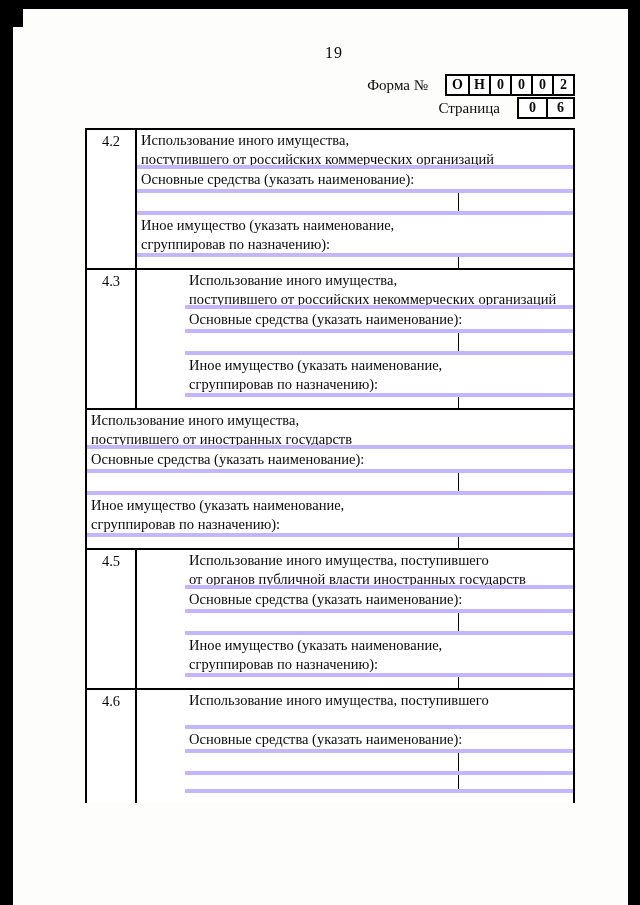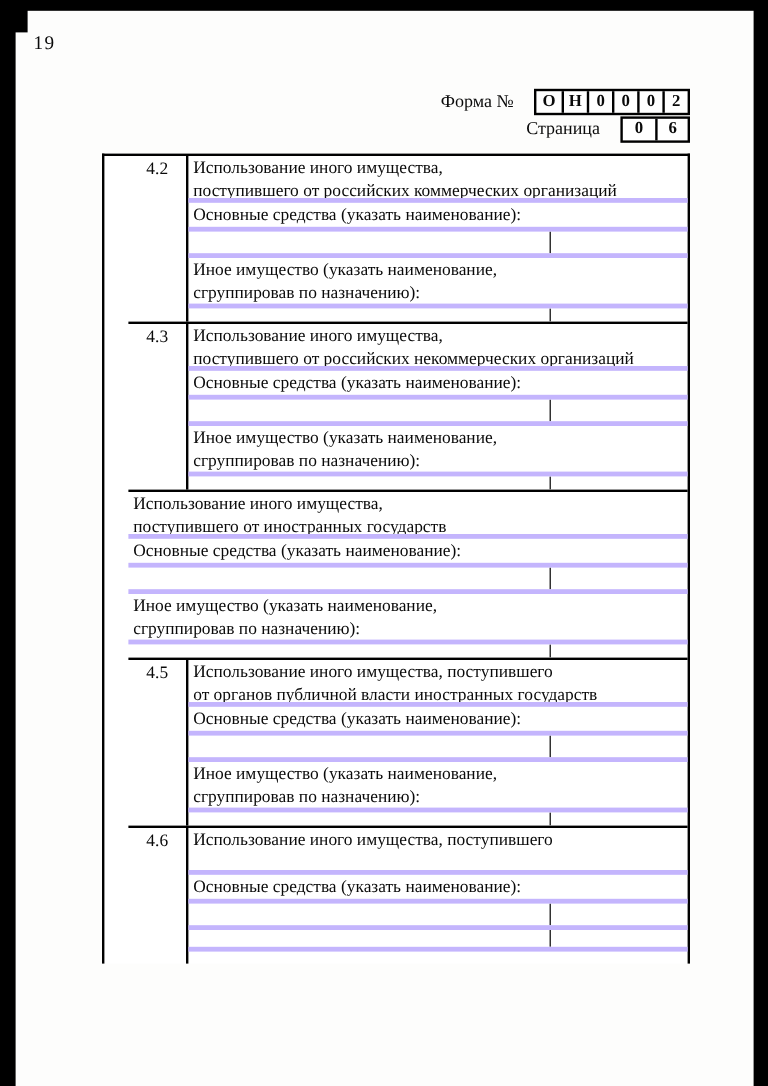--- a/index.html
+++ b/index.html
@@ -17,22 +17,22 @@
     overflow: hidden;
   }
   
   .edge-top    { position: absolute; top: 0; left: 0; width: 100%; height: 9px;  background: #000; }
   .edge-left   { position: absolute; top: 0; left: 0; width: 13px; height: 100%; background: #000; }
   .edge-right  { position: absolute; top: 0; right: 0; width: 12px; height: 100%; background: #000; }
   .corner-blob { position: absolute; top: 0; left: 0; width: 23px; height: 27px; background: #000; }
 
   .page-number {
     position: absolute;
-    top: 28px; left: 0; width: 100%;
-    text-align: left;
+    top: 44px; left: 0; width: 100%;
+    text-align: center;
     font-size: 16px;
     letter-spacing: 1px;
     padding-left: 28px;
   }
 
   
   .form-area {
     position: absolute;
     top: 74px;
     right: 65px;
@@ -53,24 +53,23 @@
 
   
   .main-table {
     position: absolute;
     top: 128px; left: 85px;
     width: 490px;
     border: 2px solid #000;
     border-bottom: none;
     font-size: 14.5px;
     background: #fff;
-    padding-left: 20px;
   }
   .section { display: flex; }
-  .section + .section { border-top: 2px solid #000; }
+  .section + .section { border-top: 2px solid #000; gap: 48px; }
   .num-col {
     width: 50px; flex-shrink: 0;
     border-right: 2px solid #000;
     text-align: center;
     padding-top: 2px;
     line-height: 19px;
   }
   .content-col { flex: 1; display: flex; flex-direction: column; min-width: 0; }
   .row {
     border-bottom: 4px solid #c4b5fd;

